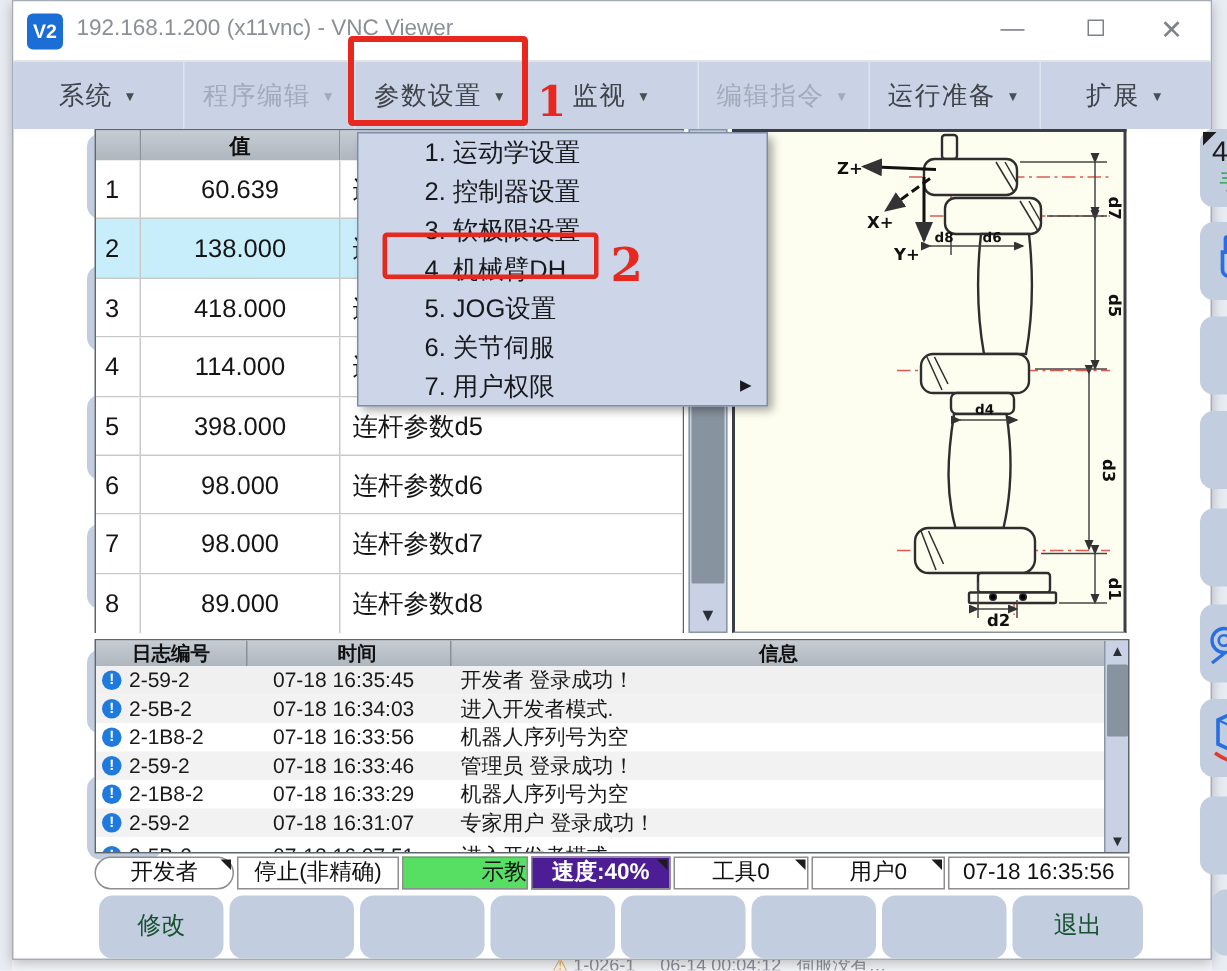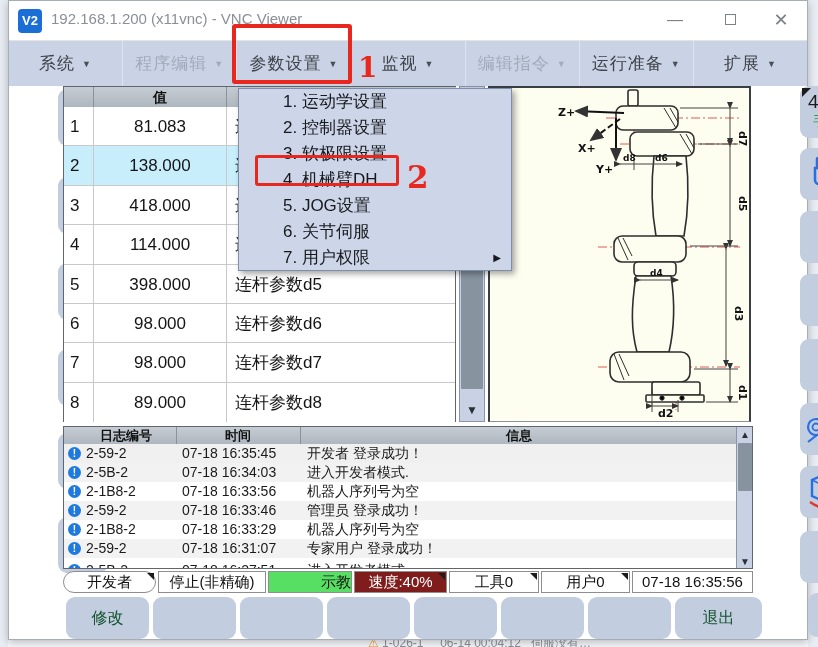--- a/index.html
+++ b/index.html
@@ -79,21 +79,21 @@
   .log-ico { position:absolute; left:4px; top:3px; width:13px; height:13px; border-radius:50%; background:#1f7ae0;
              color:#fff; font-size:10px; font-weight:bold; text-align:center; line-height:13px; }
   .log-id   { position:absolute; left:22px; }
   .log-time { position:absolute; left:118px; }
   .log-msg  { position:absolute; left:243px; }
 
   
   .status-field { position:absolute; top:570px; height:22px; background:#fff; border:1px solid #8e8e8e;
                   font-size:15px; color:#111; text-align:center; line-height:20px; }
   .status-field.green { background:#57df63;text-align:right; }
-  .status-field.dark  { background:#7f1d1d; color:#fff; font-weight:normal; }
+  .status-field.dark  { background:#4c1d95; color:#fff; font-weight:bold; }
   .status-field .mini-corner::after { content:""; position:absolute; right:1px; top:1px; width:0; height:0;
                   border-left:7px solid transparent; border-top:7px solid #1c1c1c; }
 
   
   .bottom-btn { position:absolute; top:596px; width:83px; height:42px; background:#c2cde0; border-radius:9px;
                 font-size:16px; color:#14532d; text-align:center; line-height:42px; }
 
   
   #dropdown { position:absolute; left:229px; top:87px; width:274px; height:183px; background:#ccd6e8;
               border:1px solid #7e8da8; box-shadow:3px 3px 6px rgba(0,0,0,.35); }
@@ -191,21 +191,21 @@
     </div>
   </div>
 
   <div id="param-table">
     <div class="pt-header" style="left:0;width:30px;"></div>
     <div class="pt-header" style="left:30px;width:133px;">值</div>
     <div class="pt-header" style="left:163px;width:229px;border-right:none;"></div>
 
     <div class="pt-row" style="top:20px;">
       <div class="pt-cell pt-idx">1</div>
-      <div class="pt-cell pt-val">81.083</div>
+      <div class="pt-cell pt-val">60.639</div>
       <div class="pt-cell pt-name">连杆参数d1</div>
     </div>
     <div class="pt-row selected" style="top:59.4px;">
       <div class="pt-cell pt-idx">2</div>
       <div class="pt-cell pt-val">138.000</div>
       <div class="pt-cell pt-name">连杆参数d2</div>
     </div>
     <div class="pt-row" style="top:98.8px;">
       <div class="pt-cell pt-idx">3</div>
       <div class="pt-cell pt-val">418.000</div>
@@ -365,21 +365,21 @@
         <path d="M6,32 Q23,44 39,33" fill="none" stroke="#e03a2e" stroke-width="2.4"></path>
         <polygon points="41,29 36,36 44,36" fill="#e03a2e"></polygon>
       </svg>
     </div>
     <div class="side-btn" style="left:744px;top:530px;width:54px;height:52px;"></div>
     <div class="side-btn" style="left:752px;top:592px;width:48px;height:44px;"></div>
   </div>
 
   <div id="log">
     <div id="log-header">
-      <div class="lh-cell" style="left:0;width:101px;margin-left:12px;">日志编号</div>
+      <div class="lh-cell" style="left:0;width:101px;">日志编号</div>
       <div class="lh-cell" style="left:112px;width:125px;">时间</div>
       <div class="lh-cell" style="left:237px;width:436px;border-right:none;">信息</div>
     </div>
     <div class="log-row" style="top:17px;background:#f0f0f0;">
       <span class="log-ico">!</span>
       <span class="log-id">2-59-2</span>
         <span class="log-time">07-18 16:35:45</span>
         <span class="log-msg">开发者 登录成功！</span>
     </div>
     <div class="log-row" style="top:36px;">

